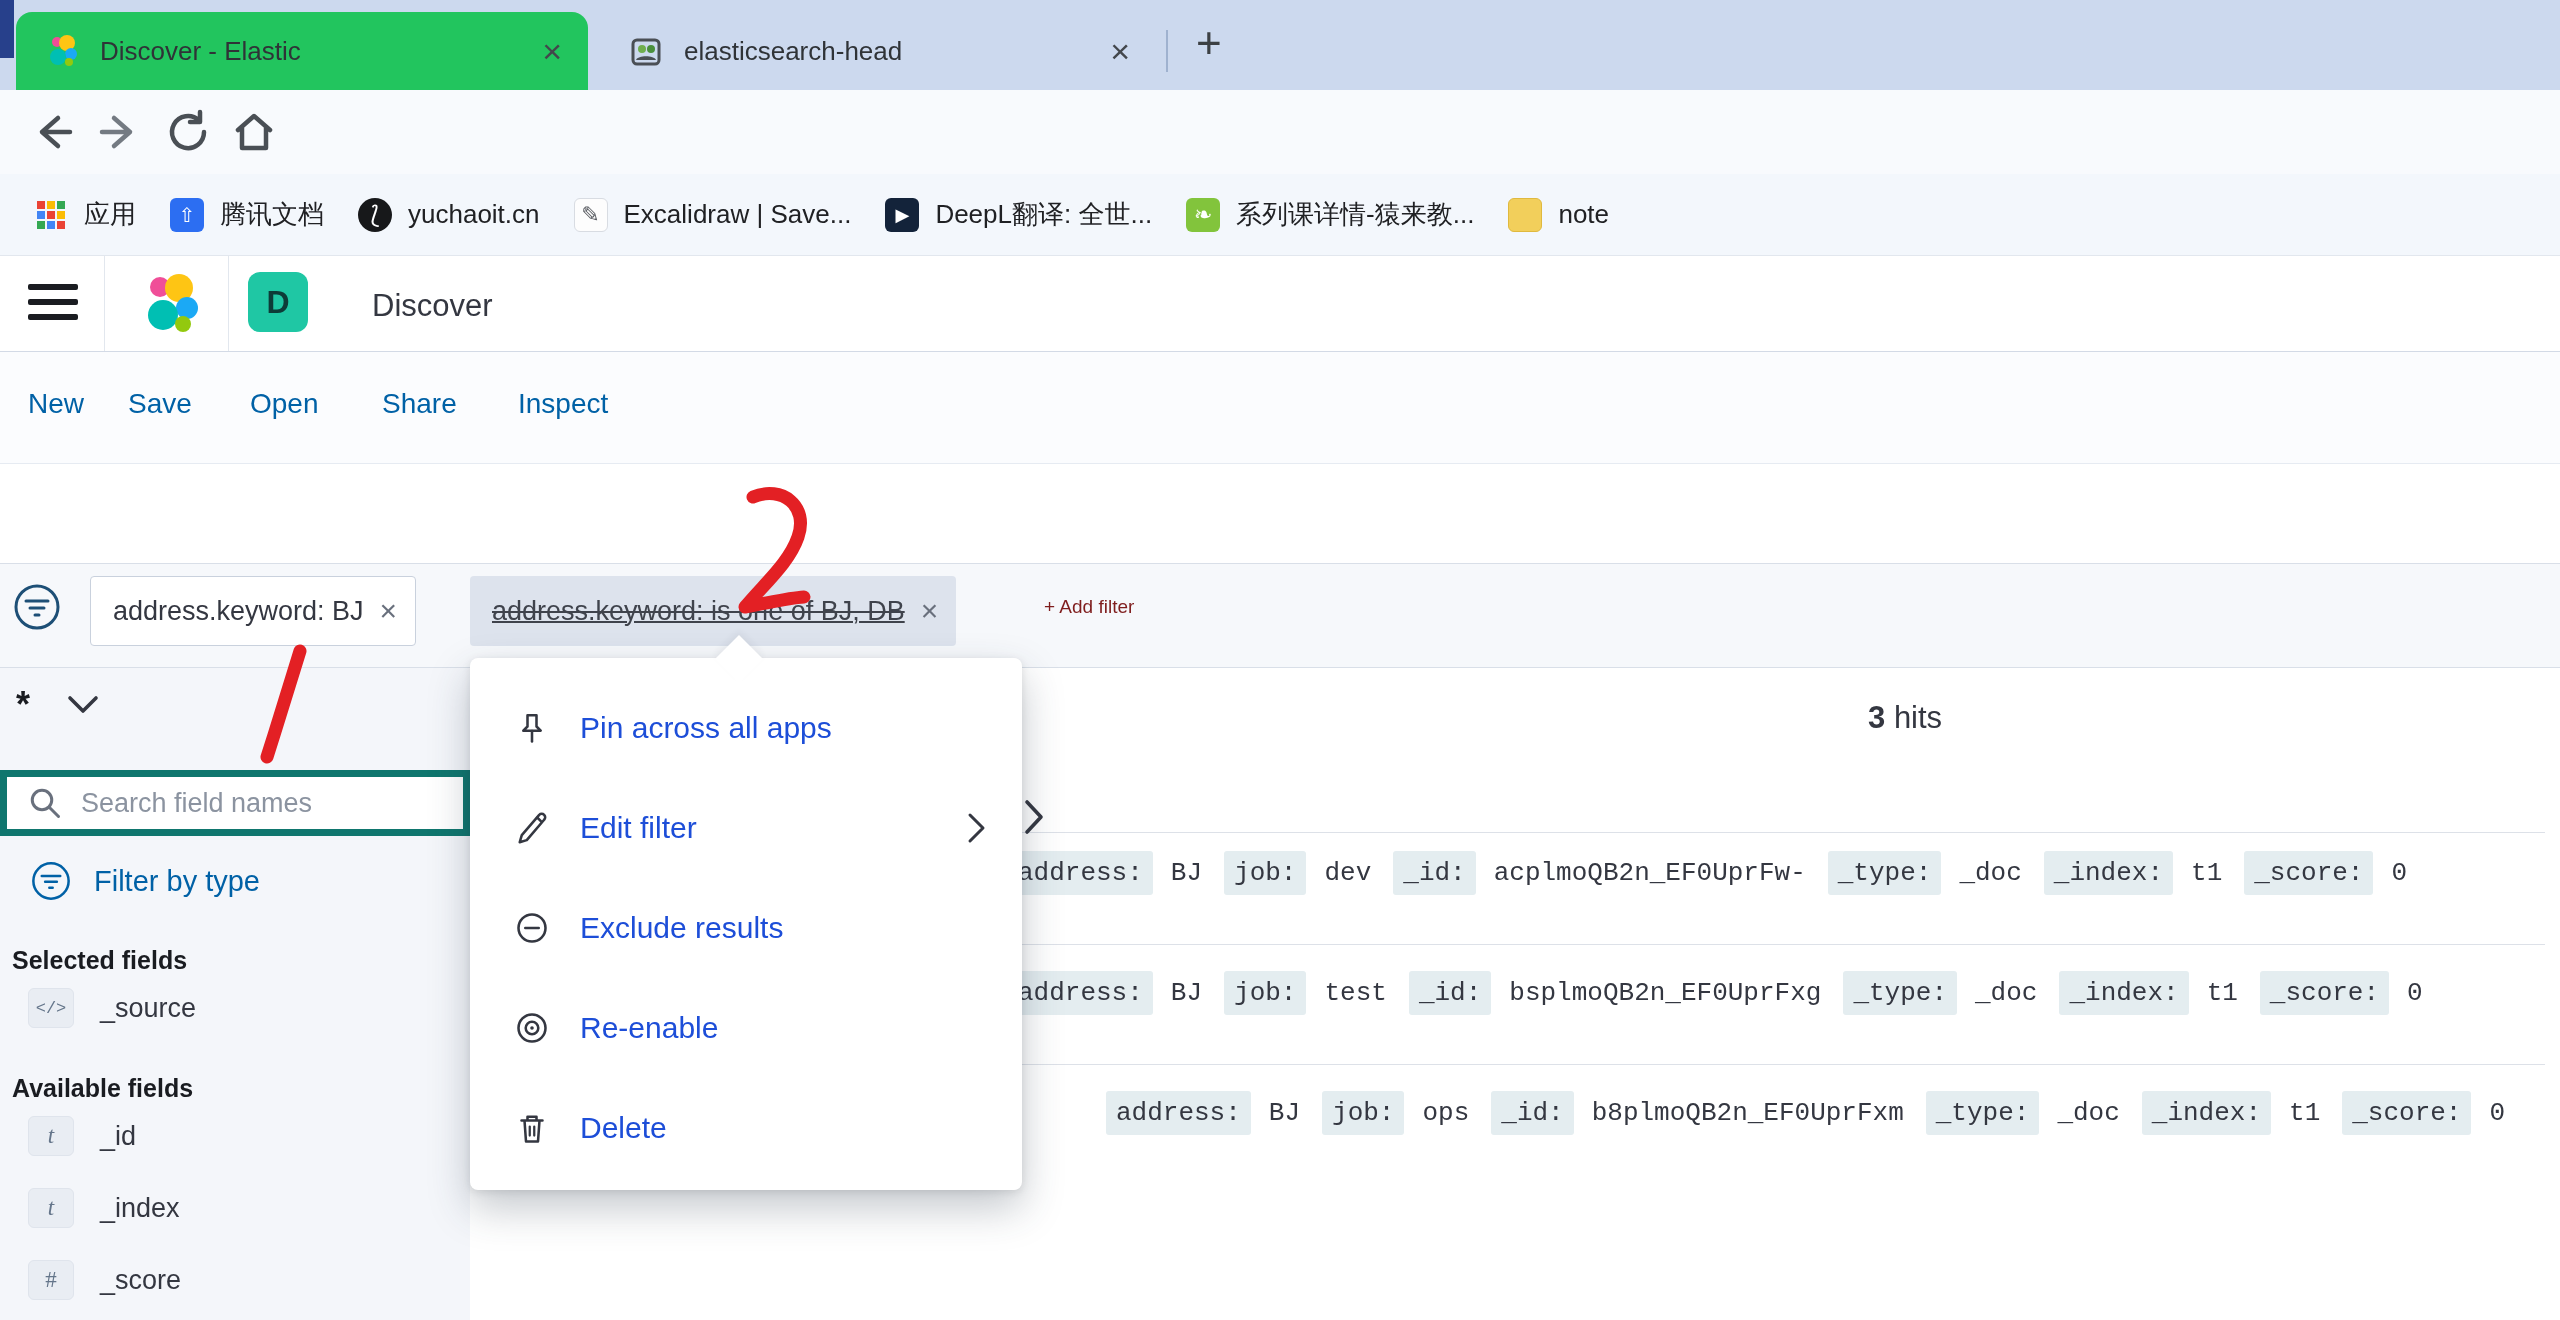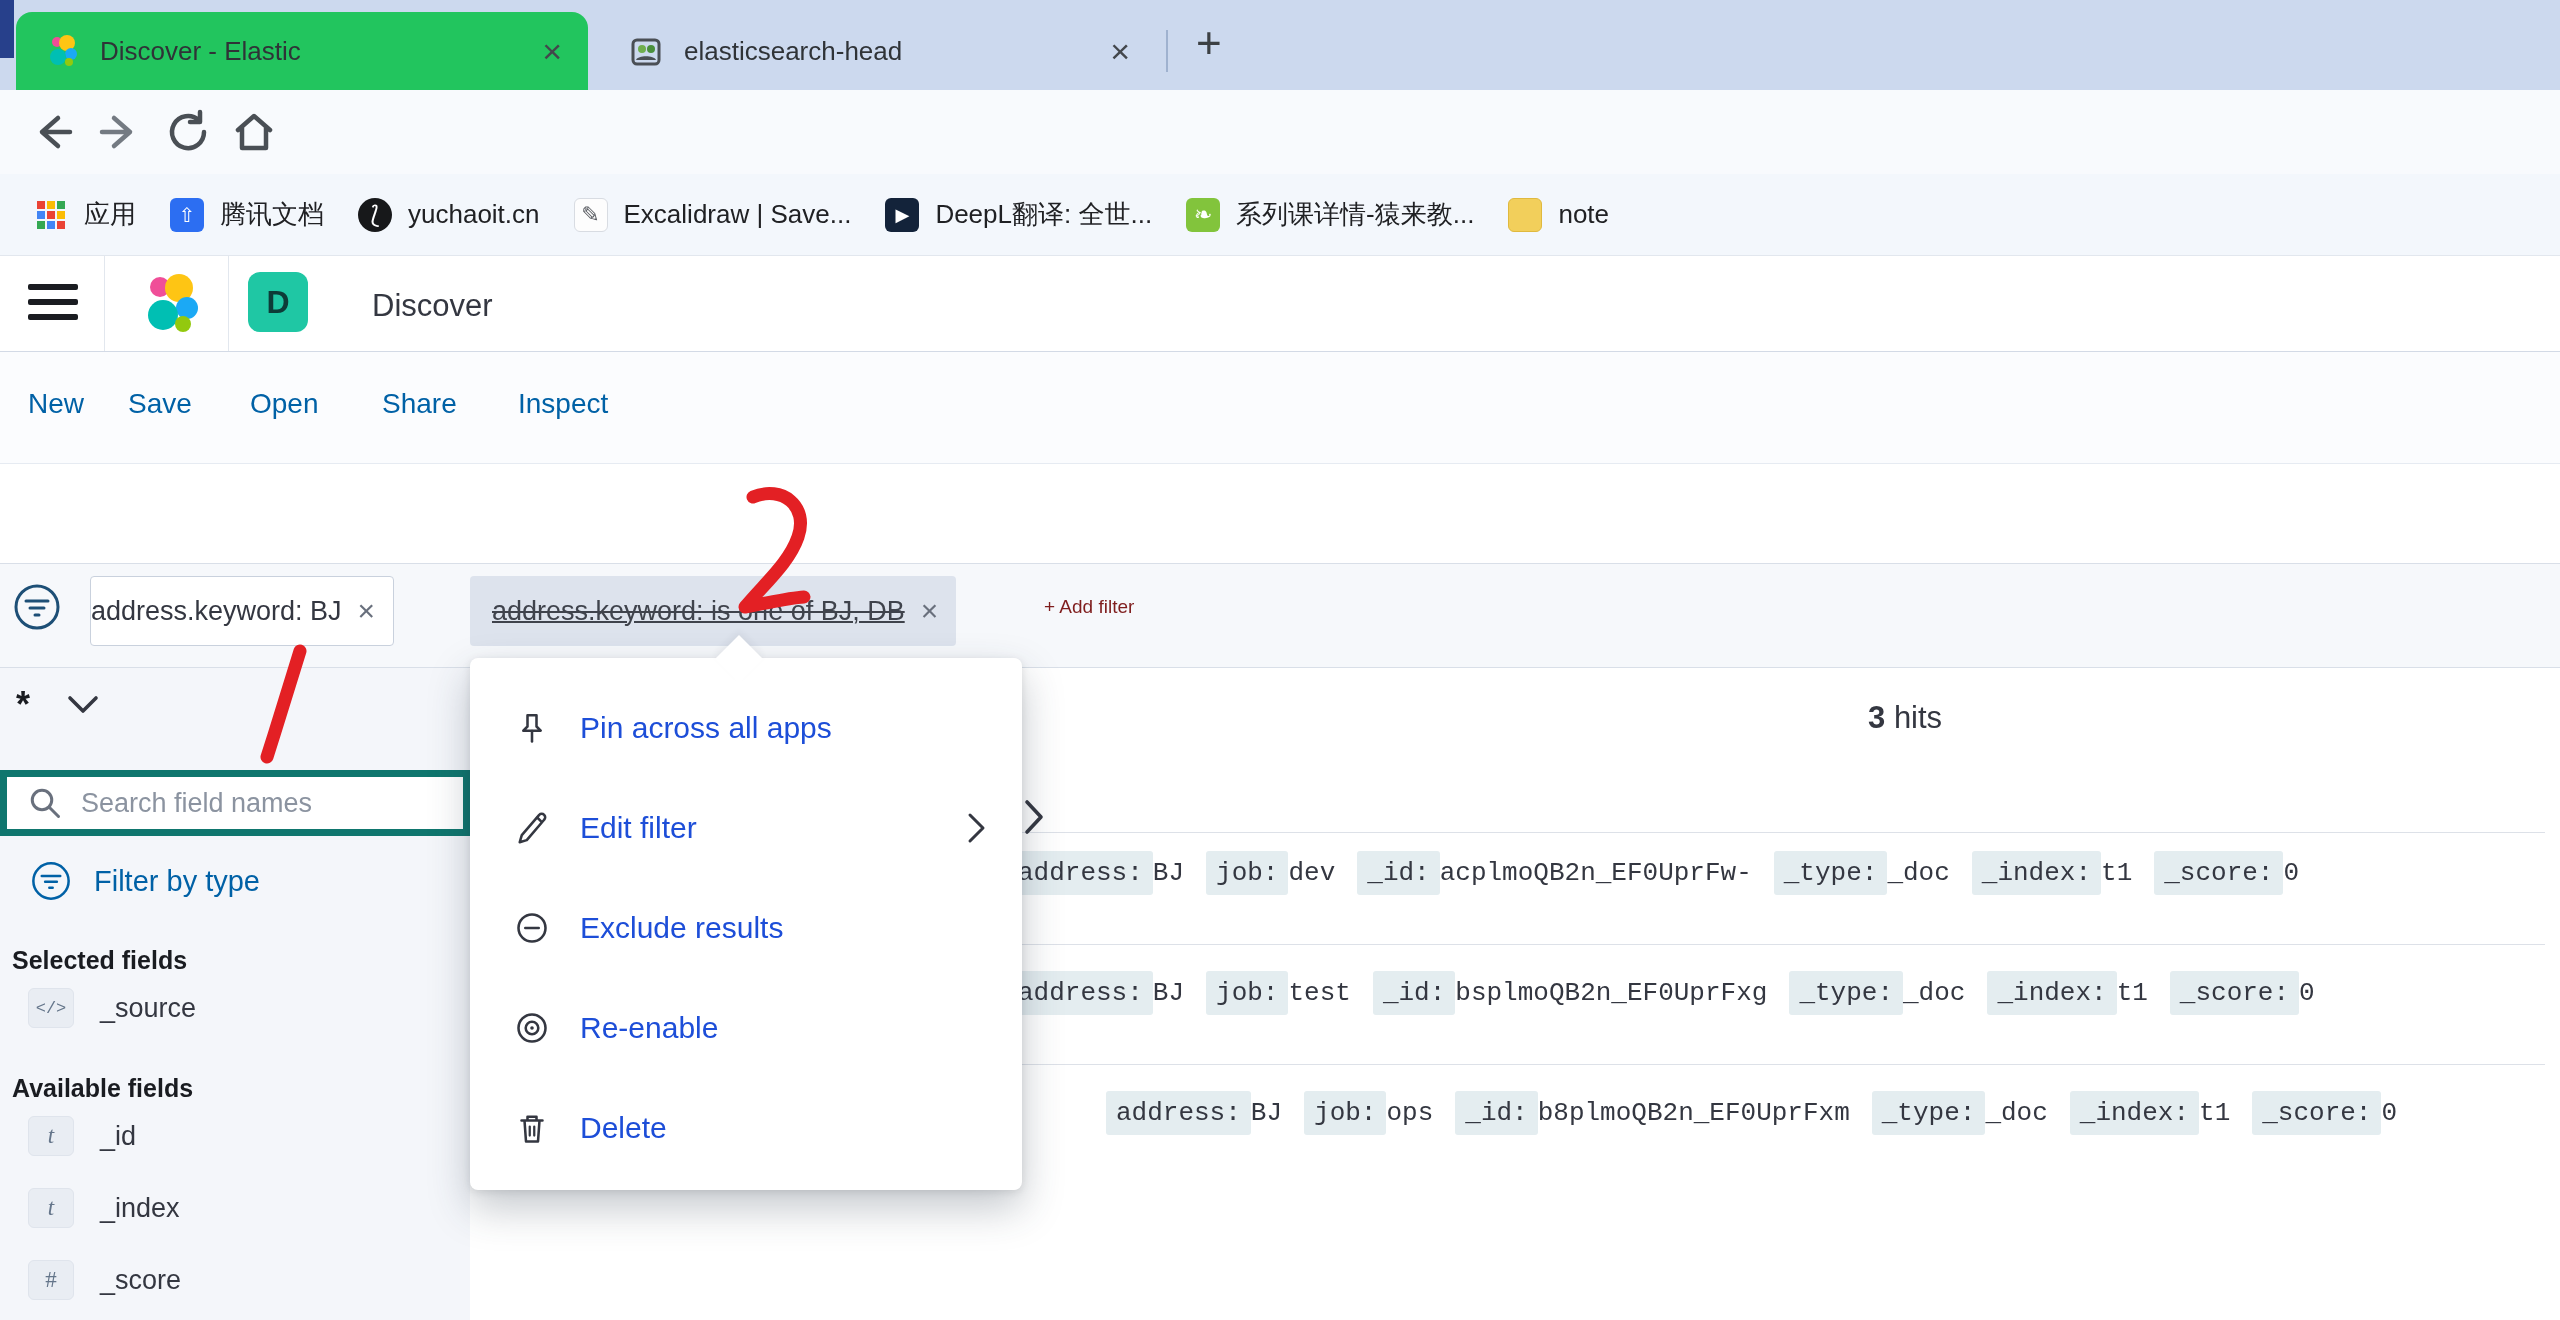--- a/index.html
+++ b/index.html
@@ -51,21 +51,21 @@
   .kmenu { position:absolute; left:0; top:352px; width:2560px; height:112px; background:#fbfcfe; border-bottom:1px solid #e6ebf2; }
   .kmenu a { position:absolute; top:36px; font-size:28px; color:#0061a6; text-decoration:none; }
 
   .ksearch { position:absolute; left:0; top:464px; width:2560px; height:100px; background:#fff; border-bottom:1px solid #d9dfe8; }
   .search-ph { position:absolute; left:152px; top:498px; font-size:29px; color:#69707d; }
   .sv-chev { position:absolute; left:88px; top:508px; }
 
   .kfilter { position:absolute; left:0; top:564px; width:2560px; height:104px; background:#f6f8fb; border-bottom:1px solid #d9dfe8; }
   .pill { position:absolute; top:576px; height:70px; display:flex; align-items:center; border-radius:4px; font-size:27px; }
   .pill .x { margin:0 18px 0 16px; color:#69707d; font-size:30px; }
-  .pill1 { left:90px; background:#fff; border:1px solid #c9d1dd; color:#343741; font-weight:500; }
+  .pill1 { left:90px; background:#fff; border:1px solid #c9d1dd; padding-left:22px; color:#343741; font-weight:500; }
   .pill2 { left:470px; background:#dde3ed; padding-left:22px; color:#3f434c; }
   .pill2 .struck { text-decoration:line-through underline; text-decoration-thickness:2px; }
   .addfilter { position:absolute; left:1044px; top:596px; font-size:19px; color:#7f1d1d; }
 
   
   .sidebar { position:absolute; left:0; top:668px; width:470px; height:652px; background:#f4f6fa; }
   .idxrow { position:absolute; left:16px; top:684px; display:flex; align-items:center; gap:36px; }
   .idxrow .star-name { font-size:36px; font-weight:700; color:#1a1c21; }
   .fld-search { position:absolute; left:0px; top:770px; width:470px; height:66px; background:#fff;
     border:7px solid #0f766e; display:flex; align-items:center; }
@@ -79,21 +79,21 @@
     font-family:"Liberation Serif", serif; font-style:italic; }
   .fld .nm { font-size:27px; color:#343741; }
 
   
   .hits { position:absolute; left:1868px; top:700px; font-size:31px; color:#343741; }
   .hits b { font-weight:700; }
   .tline { position:absolute; height:1px; background:#dde1e8; }
   .rowchev { position:absolute; left:1022px; top:798px; }
   .doc-row { position:absolute; left:1008px; white-space:nowrap; font-family:"Liberation Mono", monospace;
     font-size:26px; color:#343741; }
-  .doc-row .f { background:#e4edf0; padding:7px 10px; border-radius:3px; margin-right:0; }
+  .doc-row .f { background:#e4edf0; padding:7px 10px; border-radius:3px; margin-right:18px; }
   .doc-row .v { margin-right:22px; }
 
   
   .popup { position:absolute; left:470px; top:658px; width:552px; height:532px; background:#fff; border-radius:8px;
     box-shadow:0 18px 42px rgba(44,56,74,.28), 0 2px 8px rgba(0,0,0,.10); z-index:50; padding-top:20px; }
   .beak { position:absolute; left:722px; top:642px; width:34px; height:34px; background:#fff; transform:rotate(45deg);
     z-index:51; box-shadow:-3px -3px 6px rgba(44,56,74,.06); }
   .pitem { position:relative; height:100px; display:flex; align-items:center; padding-left:44px; gap:30px; z-index:52; }
   .pitem .lbl { font-size:30px; color:#1d4ed8; }
   .pitem .sub { position:absolute; right:34px; }

